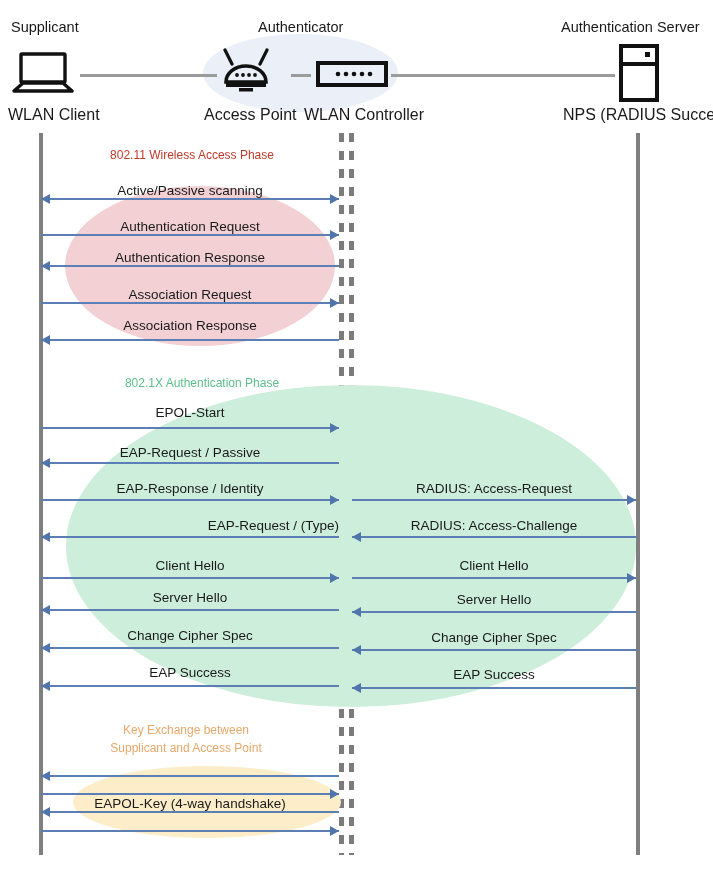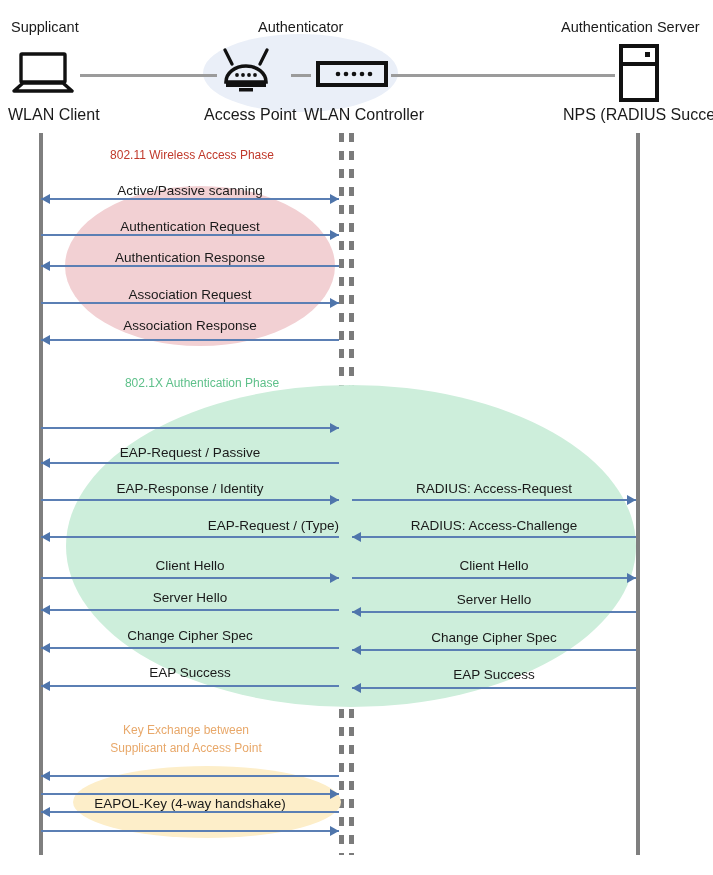--- a/index.html
+++ b/index.html
@@ -123,20 +123,21 @@
   <div class="head head-l" style="left:41px;top:261px;"></div>
 
   <div class="msg-label" style="left:41px;top:287px;width:298px;">Association Request</div>
   <div class="msg" style="left:41px;top:302px;width:298px;"></div>
   <div class="head head-r" style="left:330px;top:298px;"></div>
 
   <div class="msg-label" style="left:41px;top:318px;width:298px;">Association Response</div>
   <div class="msg" style="left:41px;top:339px;width:298px;"></div>
   <div class="head head-l" style="left:41px;top:335px;"></div>
 
+  <div class="msg-label" style="left:41px;top:405px;width:298px;">EPOL-Start</div>
   <div class="msg" style="left:41px;top:427px;width:298px;"></div>
   <div class="head head-r" style="left:330px;top:423px;"></div>
 
   <div class="msg-label" style="left:41px;top:445px;width:298px;">EAP-Request / Passive</div>
   <div class="msg" style="left:41px;top:462px;width:298px;"></div>
   <div class="head head-l" style="left:41px;top:458px;"></div>
 
   <div class="msg-label" style="left:41px;top:481px;width:298px;">EAP-Response / Identity</div>
   <div class="msg" style="left:41px;top:499px;width:298px;"></div>
   <div class="head head-r" style="left:330px;top:495px;"></div>

